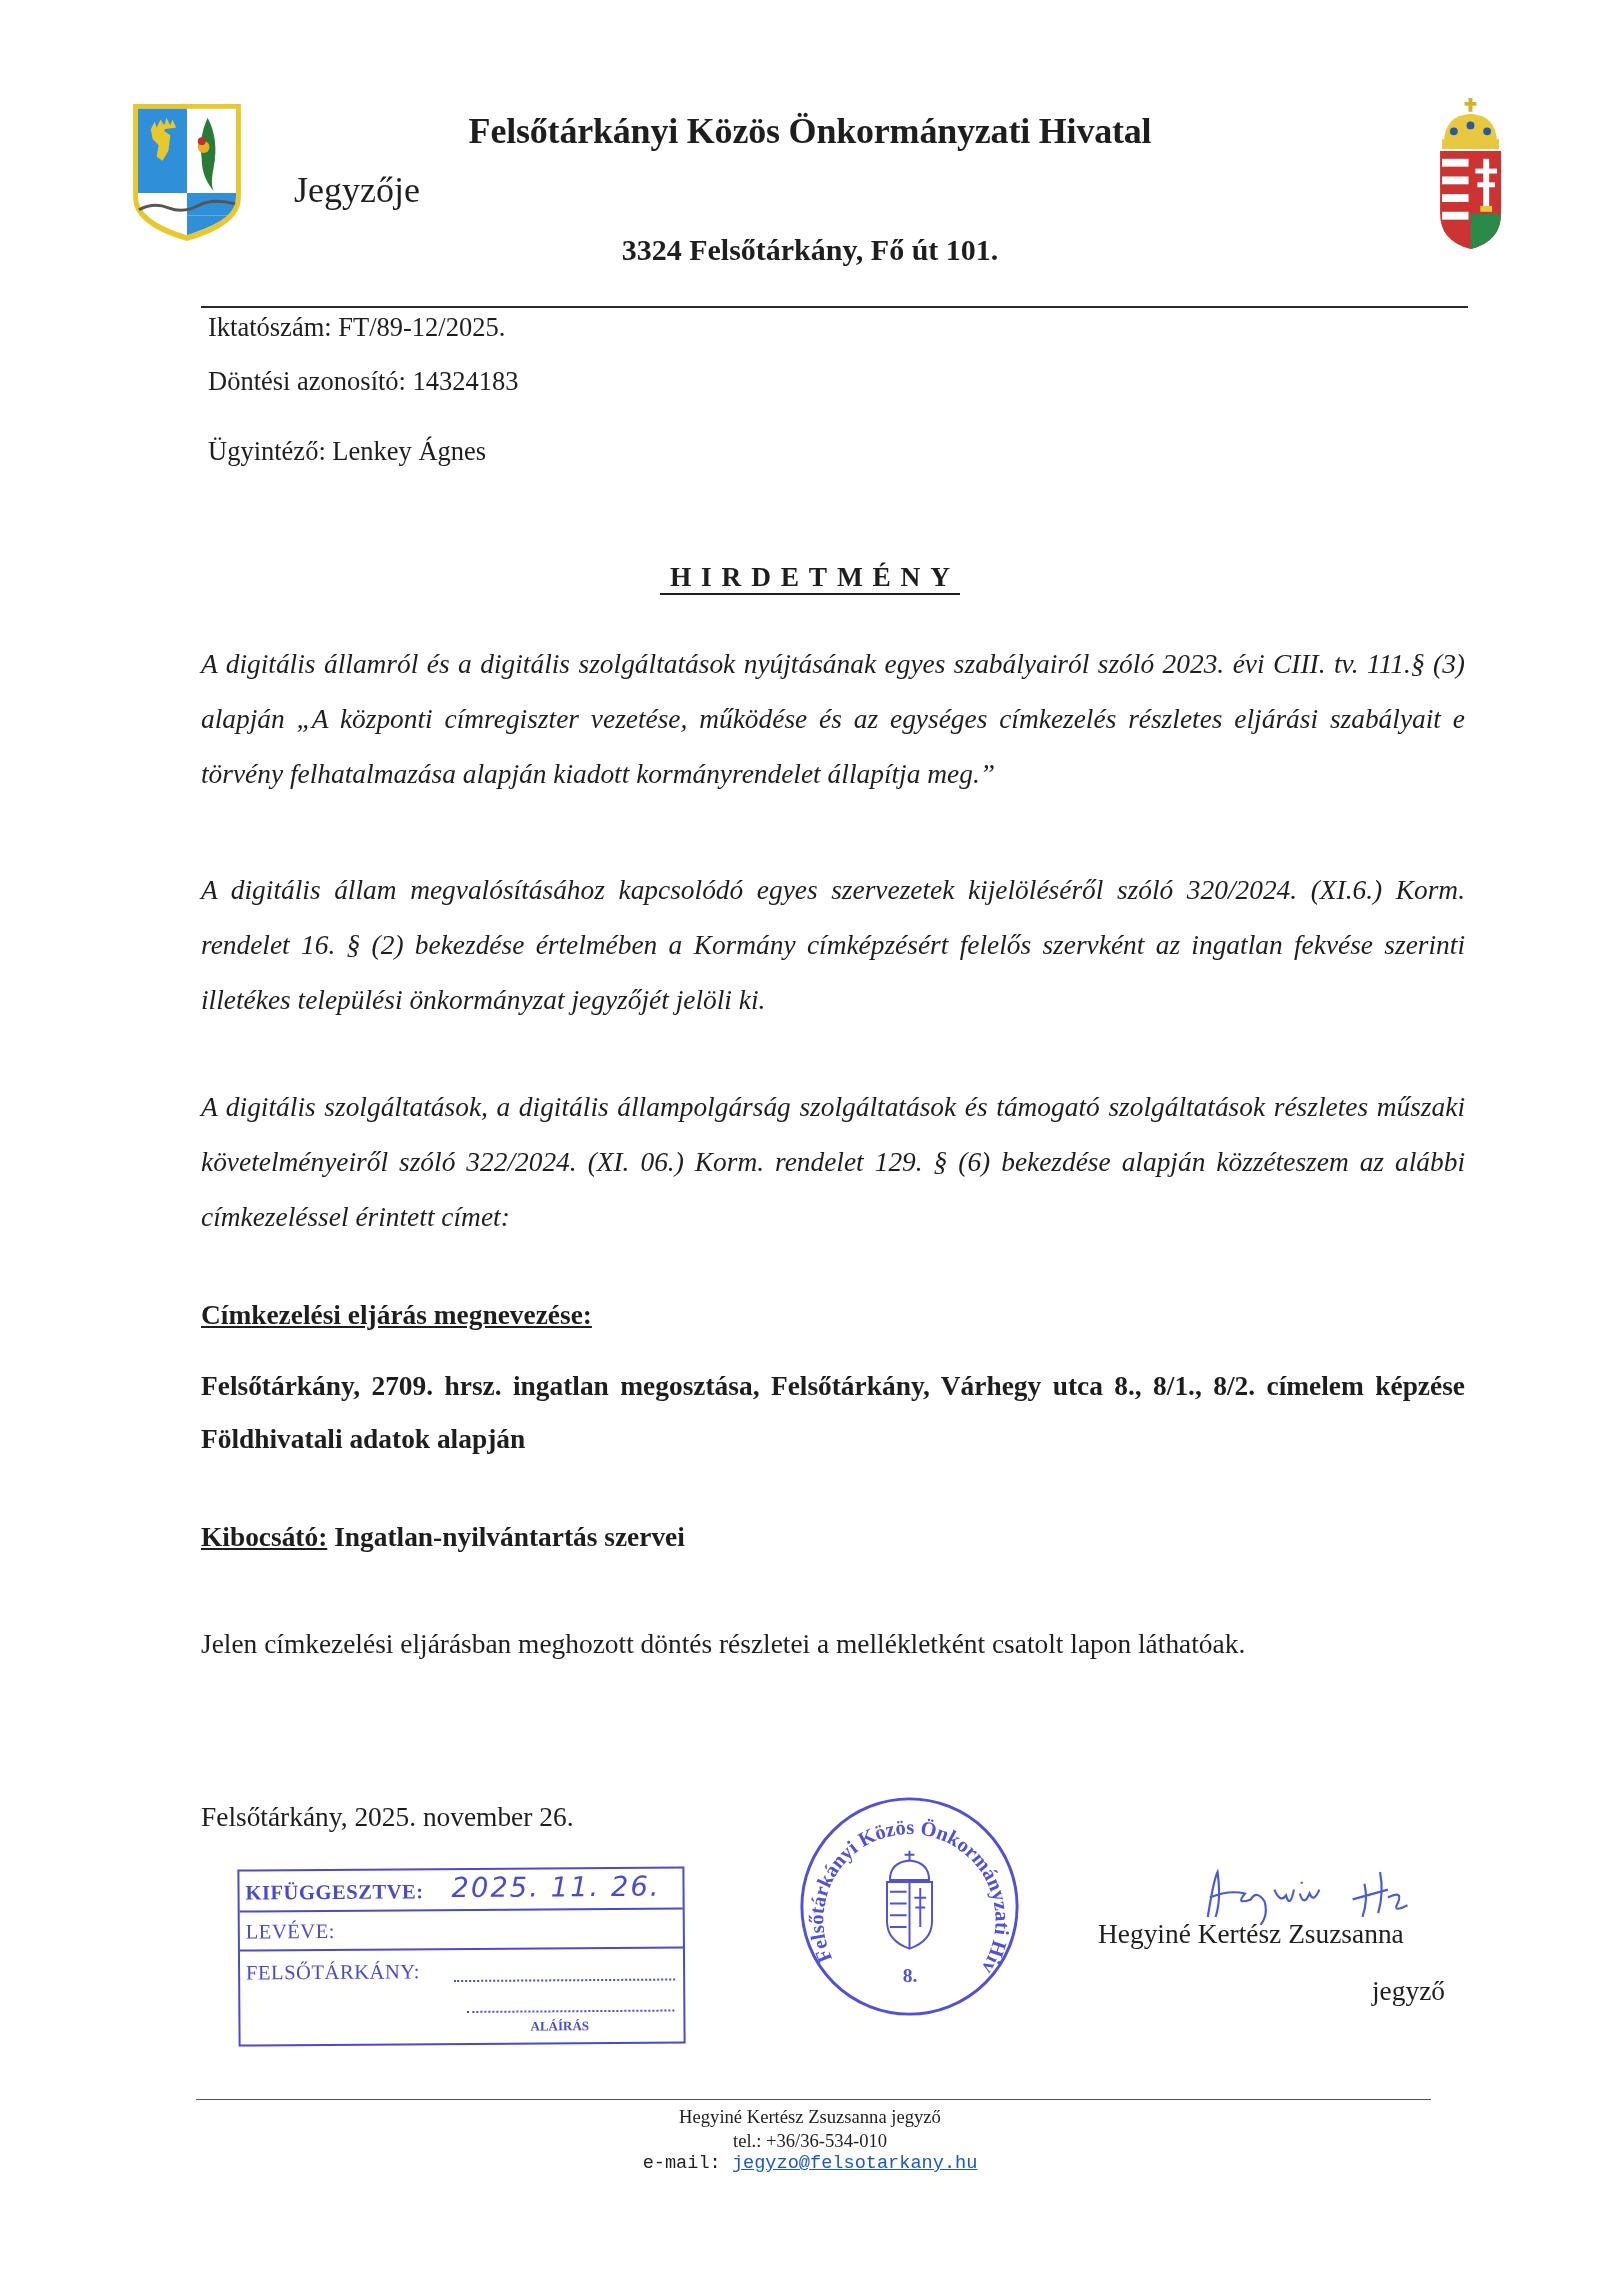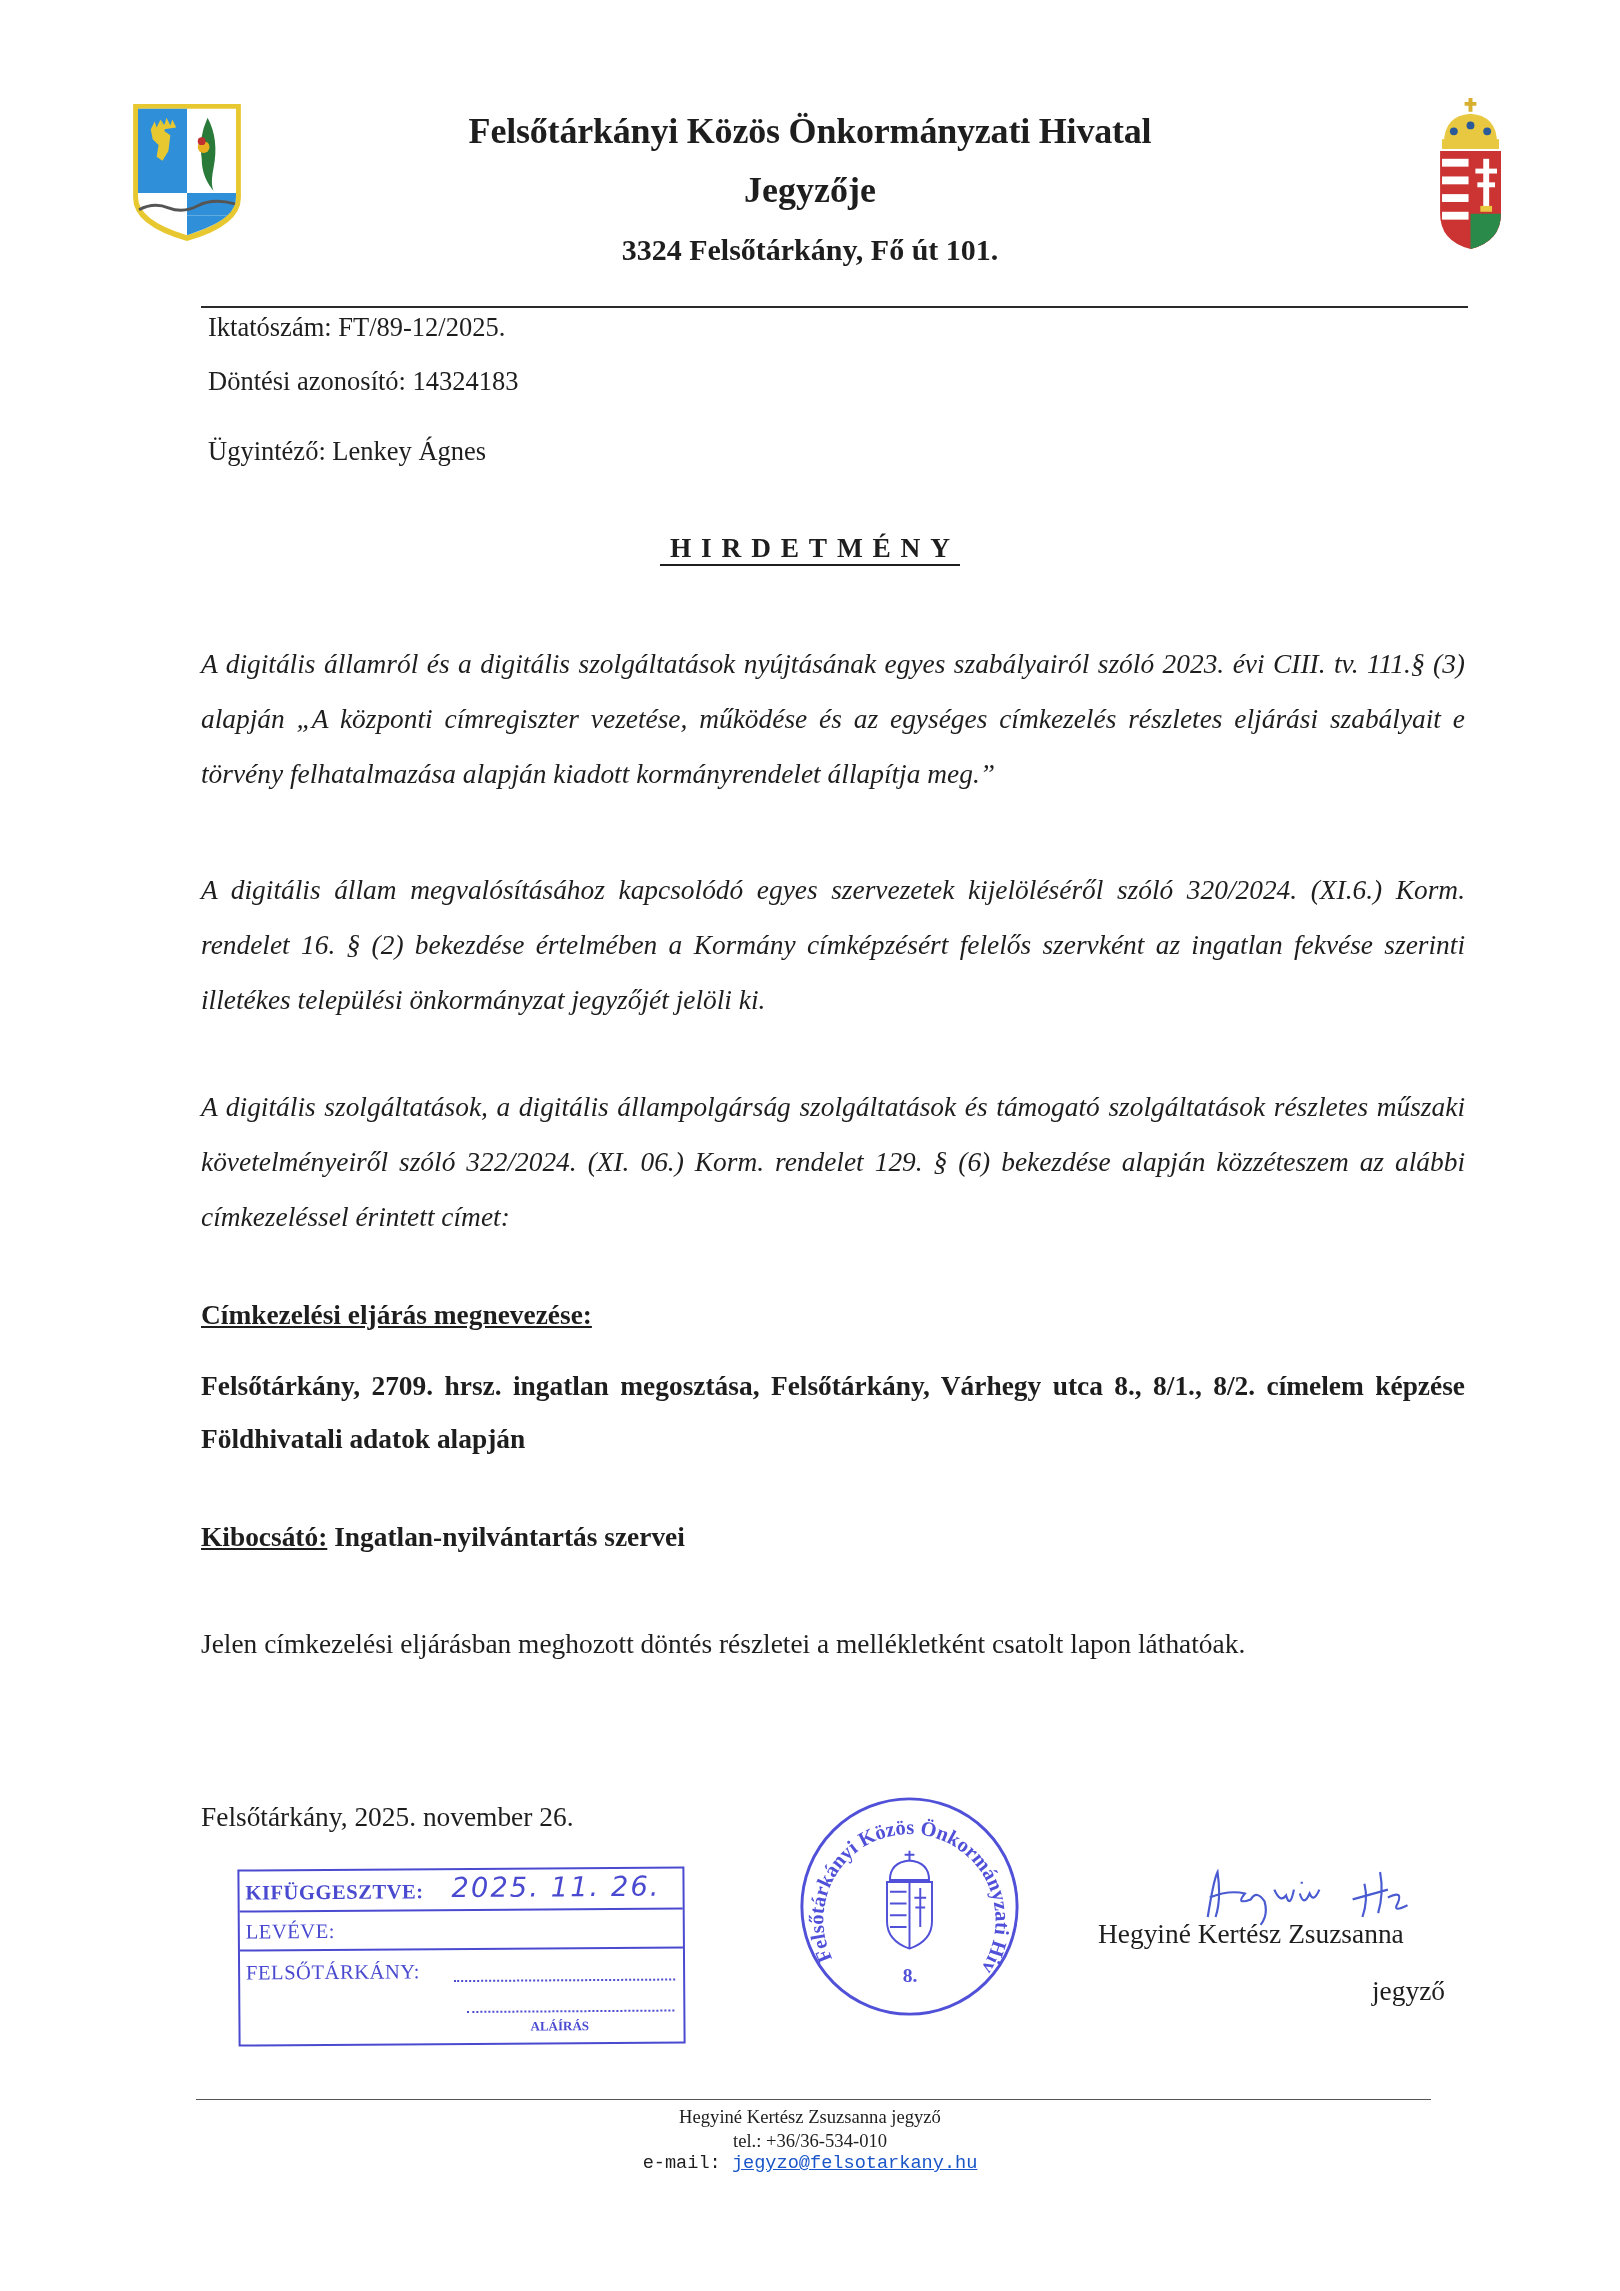--- a/index.html
+++ b/index.html
@@ -4,32 +4,32 @@
   <style>
     html, body { margin: 0; padding: 0; background: #ffffff; }
     body { width: 1620px; height: 2292px; position: relative; overflow: hidden; color: #1e1e1e; font-family: "DejaVu Serif", "Liberation Serif", serif; }
     .abs { position: absolute; }
     .serif { font-family: "Liberation Serif", serif; }
 
     
     #logo-left { left: 129px; top: 100px; width: 116px; height: 145px; }
     #logo-right { left: 1436px; top: 96px; width: 69px; height: 157px; }
     #hdr-title { left: 294px; width: 1032px; top: 110px; text-align: center; font-size: 36px; font-weight: bold; letter-spacing: -0.2px; }
-    #hdr-sub { left: 294px; width: 1032px; top: 169px; text-align: center; font-size: 36px; font-weight: bold; }
+    #hdr-sub { left: 294px; width: 1032px; top: 169px; text-align: left; font-size: 36px; font-weight: normal; }
     #hdr-addr { left: 294px; width: 1032px; top: 233px; text-align: center; font-size: 30px; font-weight: bold; }
     #hdr-line { left: 201px; top: 306px; width: 1267px; height: 0; border-top: 2.5px solid #2a2a2a; }
 
     
     .meta { left: 208px; font-size: 26.5px; font-family: "Liberation Serif", serif; }
     #meta-1 { top: 312px; }
     #meta-2 { top: 366px; }
     #meta-3 { top: 420px; margin-top: 16px; }
 
     
-    #doc-title { left: 0; width: 1620px; top: 533px; text-align: center; font-family: "Liberation Serif", serif; font-size: 27.4px; font-weight: bold; letter-spacing: 9.8px; }
+    #doc-title { left: 0; width: 1620px; top: 562px; text-align: center; font-family: "Liberation Serif", serif; font-size: 27.4px; font-weight: bold; letter-spacing: 9.8px; }
     #doc-title span { border-bottom: 2.5px solid #1e1e1e; padding-bottom: 1px; padding-left: 9.8px; }
 
     
     .para { left: 201px; width: 1264px; font-family: "Liberation Serif", serif; font-size: 27.4px; line-height: 55px; text-align: justify; text-align-last: left; font-style: italic; }
     #p1 { top: 637px; }
     #p2 { top: 863px; }
     #p3 { top: 1080px; }
 
     #cim-label { left: 201px; top: 1300px; font-family: "Liberation Serif", serif; font-size: 27.4px; font-weight: bold; text-decoration: underline; }
     #cim-value { left: 201px; width: 1264px; top: 1360px; font-family: "Liberation Serif", serif; font-size: 27.4px; font-weight: bold; line-height: 53px; text-align: justify; text-align-last: left; }

